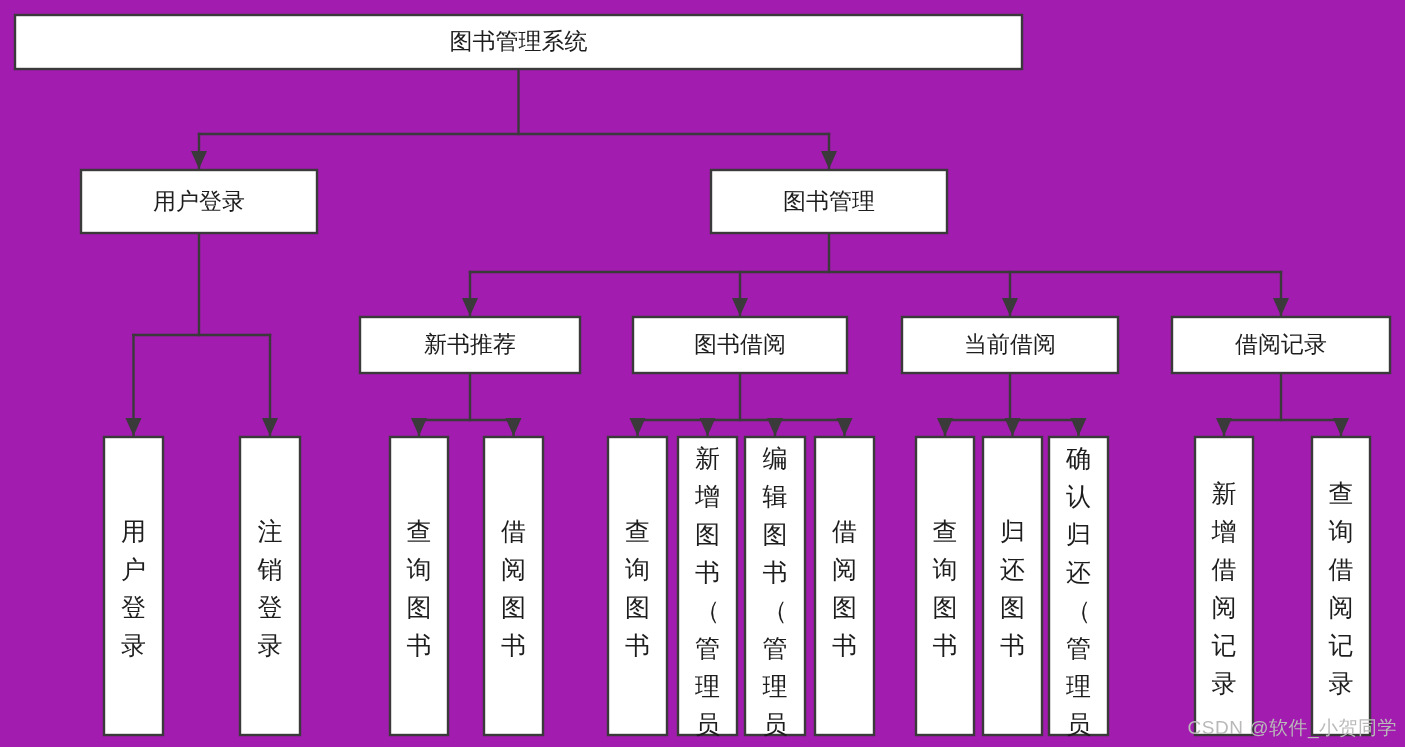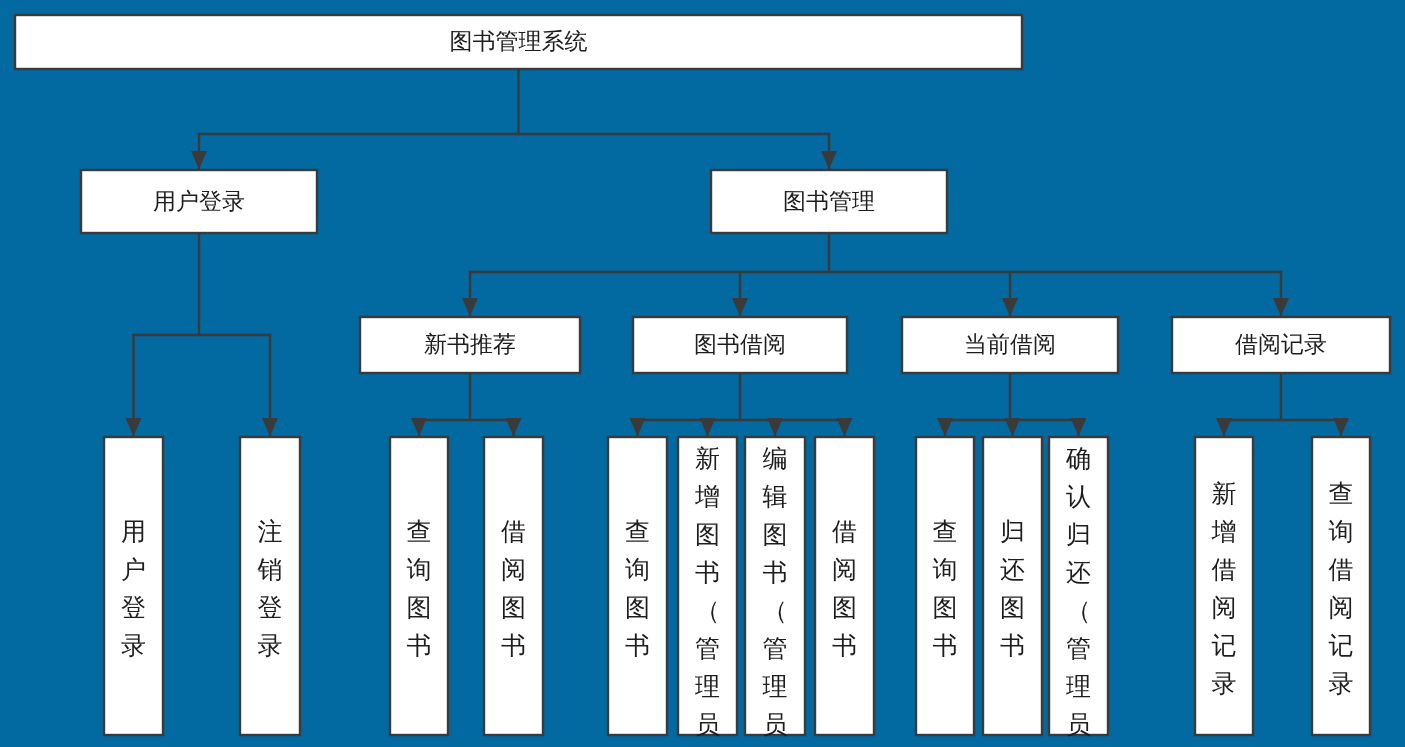--- a/index.html
+++ b/index.html
@@ -7,21 +7,21 @@
     padding: 0;
     background: #ffffff;
   }
   body {
     font-family: "Liberation Sans", "DejaVu Sans", sans-serif;
   }
   #diagram-root {
     position: relative;
     width: 1405px;
     height: 747px;
-    background: #0369a1;
+    background: #a21caf;
     overflow: hidden;
   }
   svg#tree-svg {
     position: absolute;
     left: 0;
     top: 0;
     width: 1405px;
     height: 747px;
   }
   .node-box {
@@ -199,13 +199,14 @@
         <g>
           <rect x="1195" y="437" width="58" height="298" class="node-box"></rect>
           <text x="1224" class="node-label-v"><tspan x="1224" y="501.64">新</tspan><tspan x="1224" y="539.64">增</tspan><tspan x="1224" y="577.64">借</tspan><tspan x="1224" y="615.64">阅</tspan><tspan x="1224" y="653.64">记</tspan><tspan x="1224" y="691.64">录</tspan></text>
         </g>
         <g>
           <rect x="1312" y="437" width="58" height="298" class="node-box"></rect>
           <text x="1341" class="node-label-v"><tspan x="1341" y="501.64">查</tspan><tspan x="1341" y="539.64">询</tspan><tspan x="1341" y="577.64">借</tspan><tspan x="1341" y="615.64">阅</tspan><tspan x="1341" y="653.64">记</tspan><tspan x="1341" y="691.64">录</tspan></text>
         </g>
       </g>
   </svg>
+  <div class="watermark">CSDN @软件_小贺同学</div>
 </div>
 
 </body></html>

